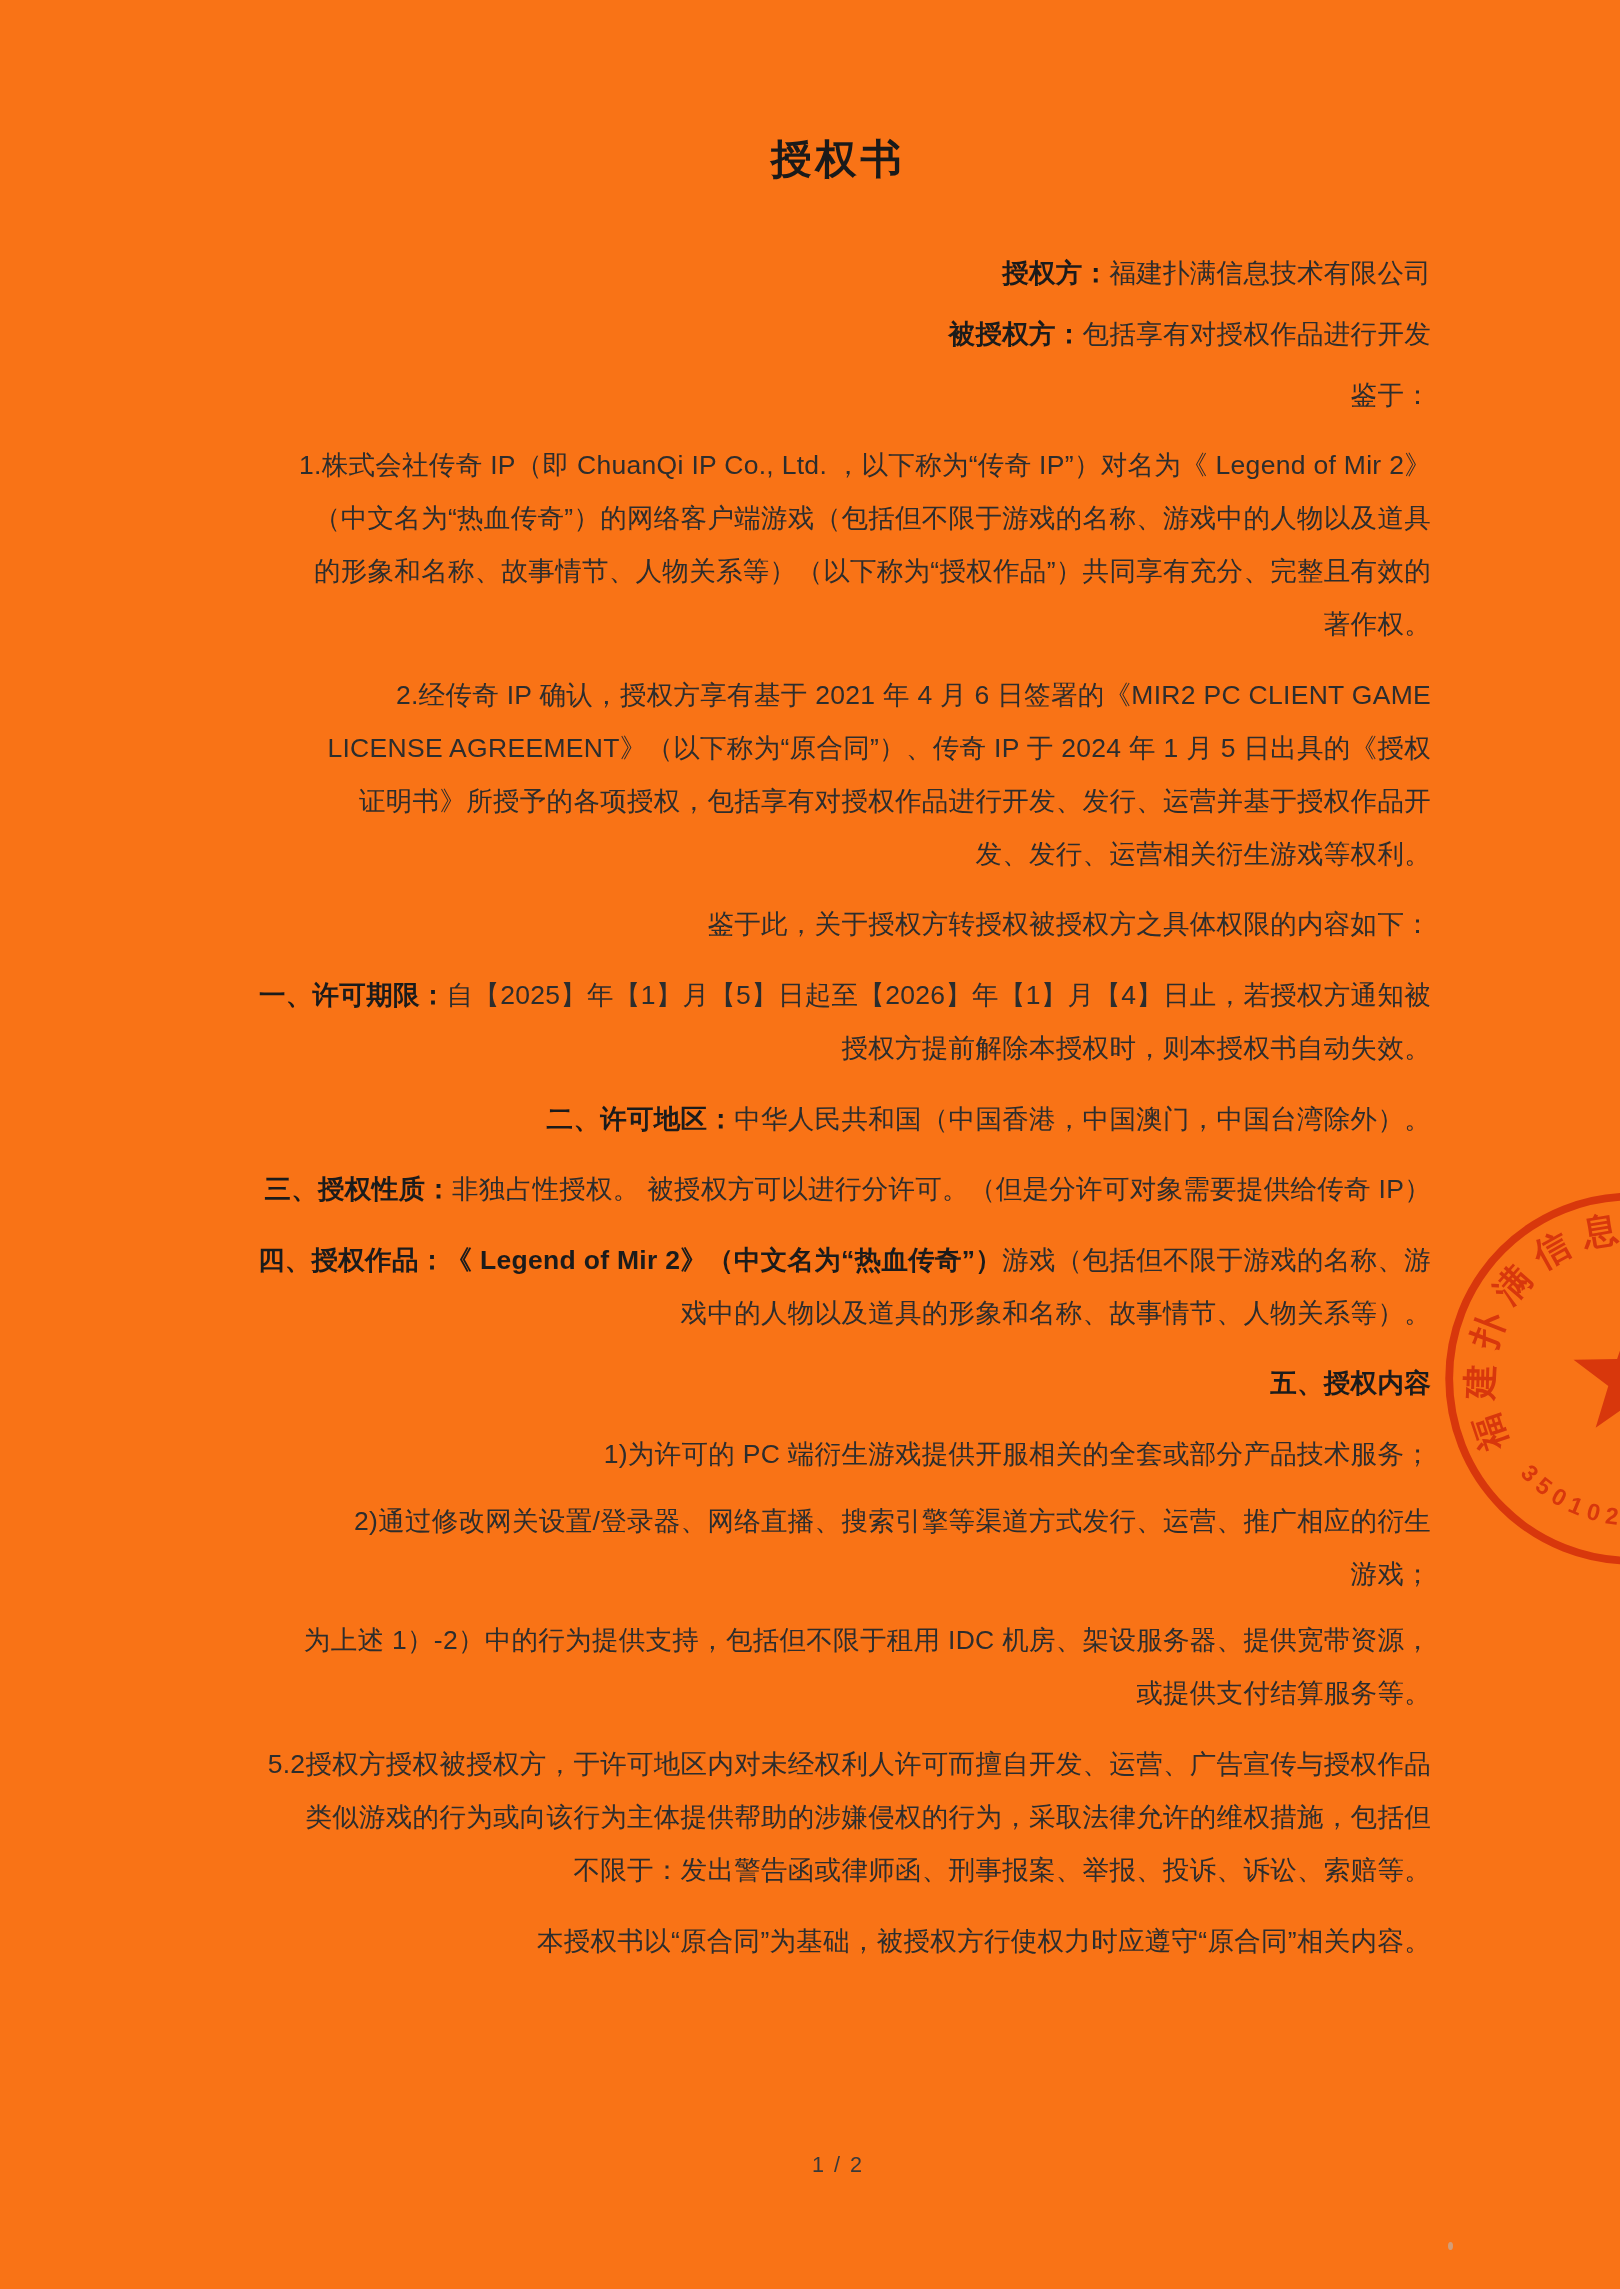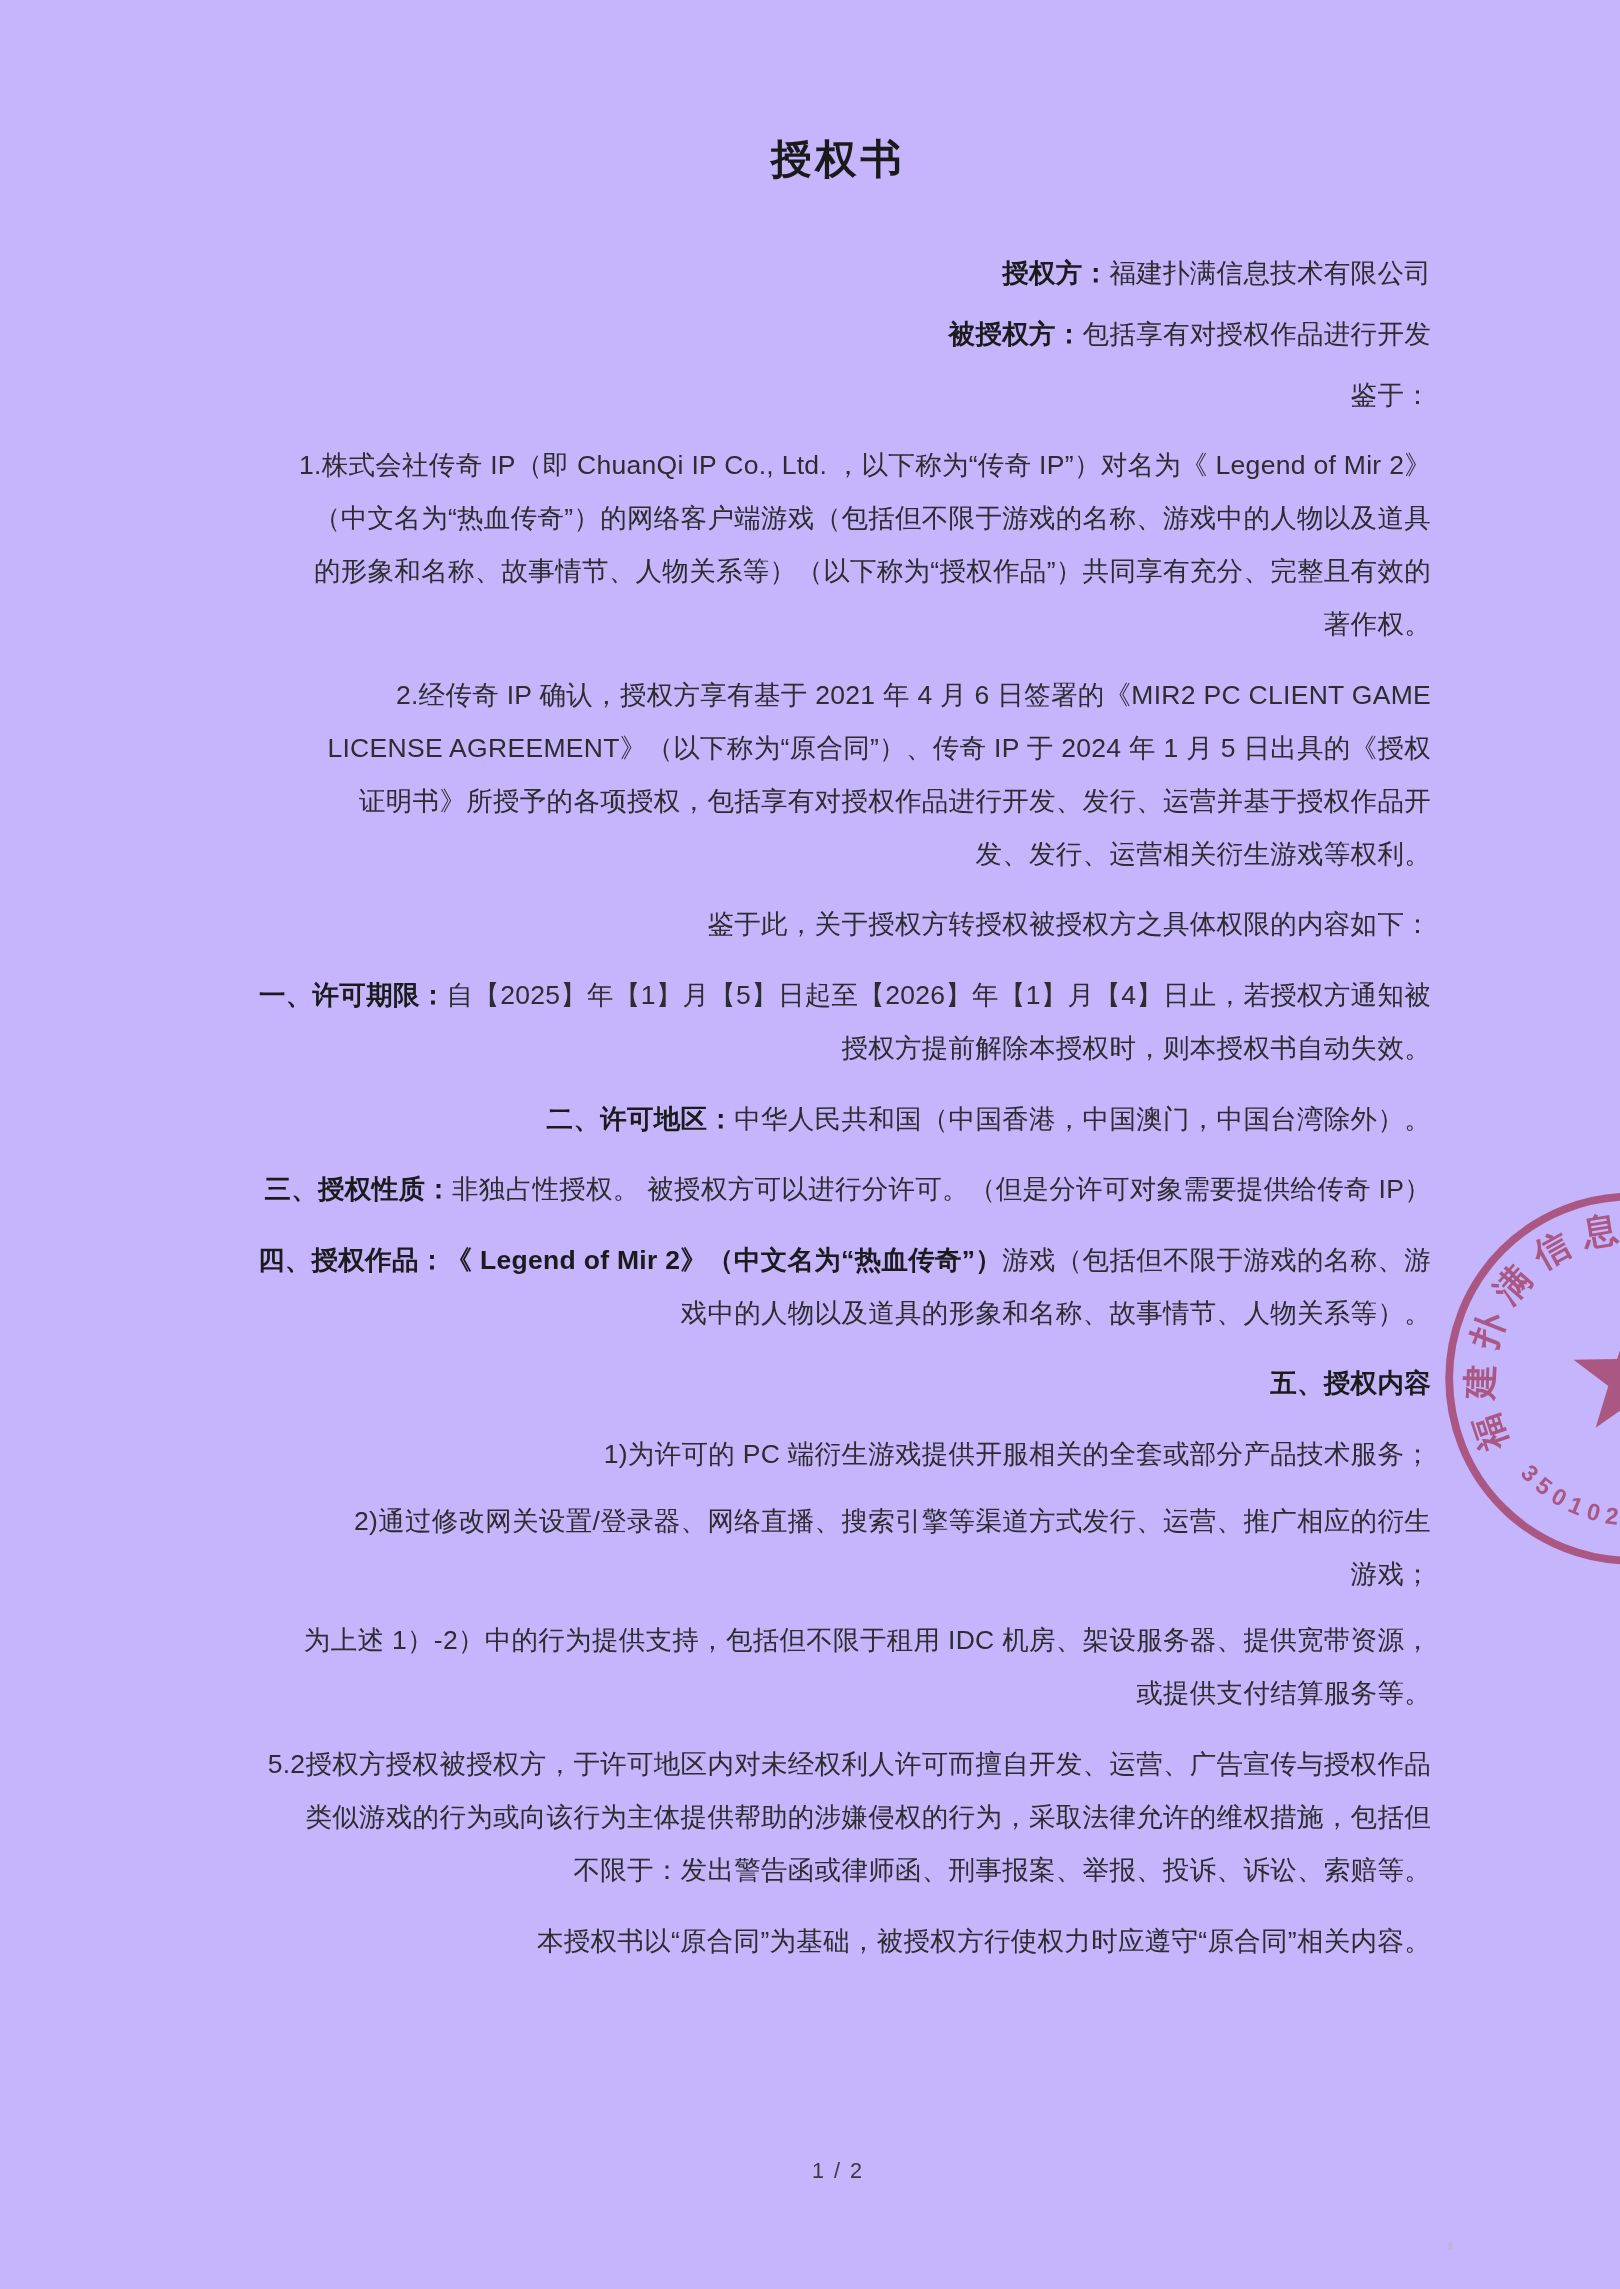--- a/index.html
+++ b/index.html
@@ -1,19 +1,19 @@
 <!DOCTYPE html>
 <html lang="zh"><head>
 <meta charset="utf-8">
 <style>
   html,body{margin:0;padding:0;background:#ffffff;}
   .page{
     position:relative;
     width:1620px;height:2290px;
-    background:#c4b5fd;
+    background:#f97316;
     overflow:hidden;
     color:#2d2d2d;
     font-family:"Liberation Sans","DejaVu Sans",sans-serif;
   }
   .content{padding:135px 189px 0 245px;}
   .title{
     margin:0 0 63px 0;
     text-align:center;
     font-size:41px;line-height:49px;
     font-weight:700;letter-spacing:3.9px;color:#1a1a1a;
@@ -26,21 +26,21 @@
   .recital .num{display:inline-block;width:63px;text-indent:0;}
   .section{padding-left:55px;text-indent:-55px;}
   .section .marker{display:inline-block;width:55px;text-indent:0;}
   .clause{padding-left:53px;text-indent:-53px;}
   .clause .cnum{display:inline-block;width:53px;text-indent:0;}
   .subitem{margin-left:57px;margin-bottom:13.7px;padding-left:57px;text-indent:-57px;}
   .subitem .snum{display:inline-block;width:57px;text-indent:0;}
   .support{margin-left:48px;}
   .closing{margin-left:22px;margin-bottom:0;}
   .footer{
-    position:absolute;left:245px;width:1186px;bottom:106px;
+    position:absolute;left:245px;width:1186px;bottom:112px;
     text-align:center;font-size:21.6px;color:#3a3a3a;letter-spacing:2px;
   }
   .stamp{
     position:absolute;left:1411px;top:1168px;
     width:421px;height:431px;
     opacity:0.85;mix-blend-mode:multiply;
     pointer-events:none;
   }
   .speck{
     position:absolute;left:1448px;top:2242px;width:4.9px;height:7.8px;

